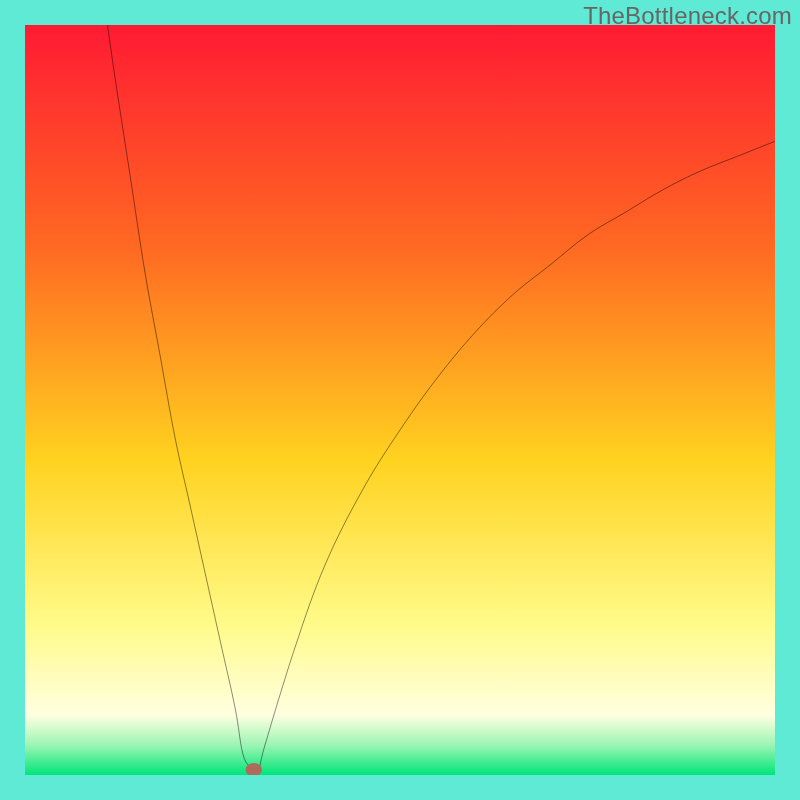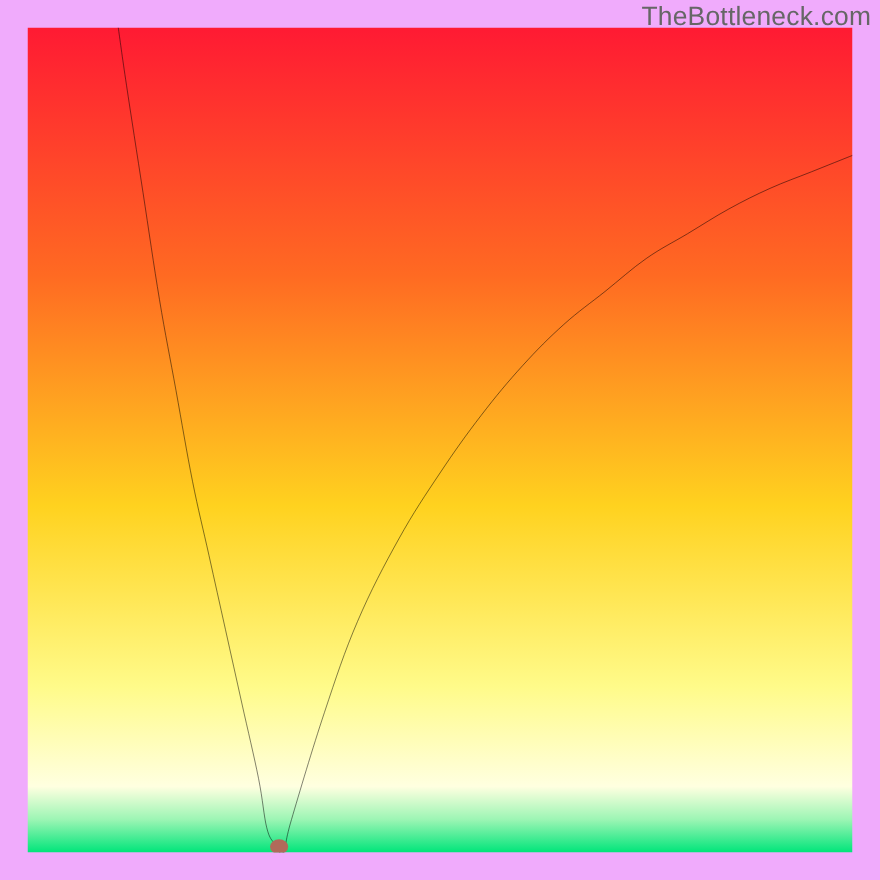--- a/index.html
+++ b/index.html
@@ -8,21 +8,21 @@
     width: 800px;
     height: 800px;
     background: #000;
     font-family: Arial, Helvetica, sans-serif;
     overflow: hidden;
   }
   .stage {
     position: relative;
     width: 800px;
     height: 800px;
-    background: #f0abfc;
+    background: #5eead4;
   }
   .plot {
     position: absolute;
     left: 25px;
     top: 25px;
     width: 750px;
     height: 750px;
   }
   .watermark {
     position: absolute;

